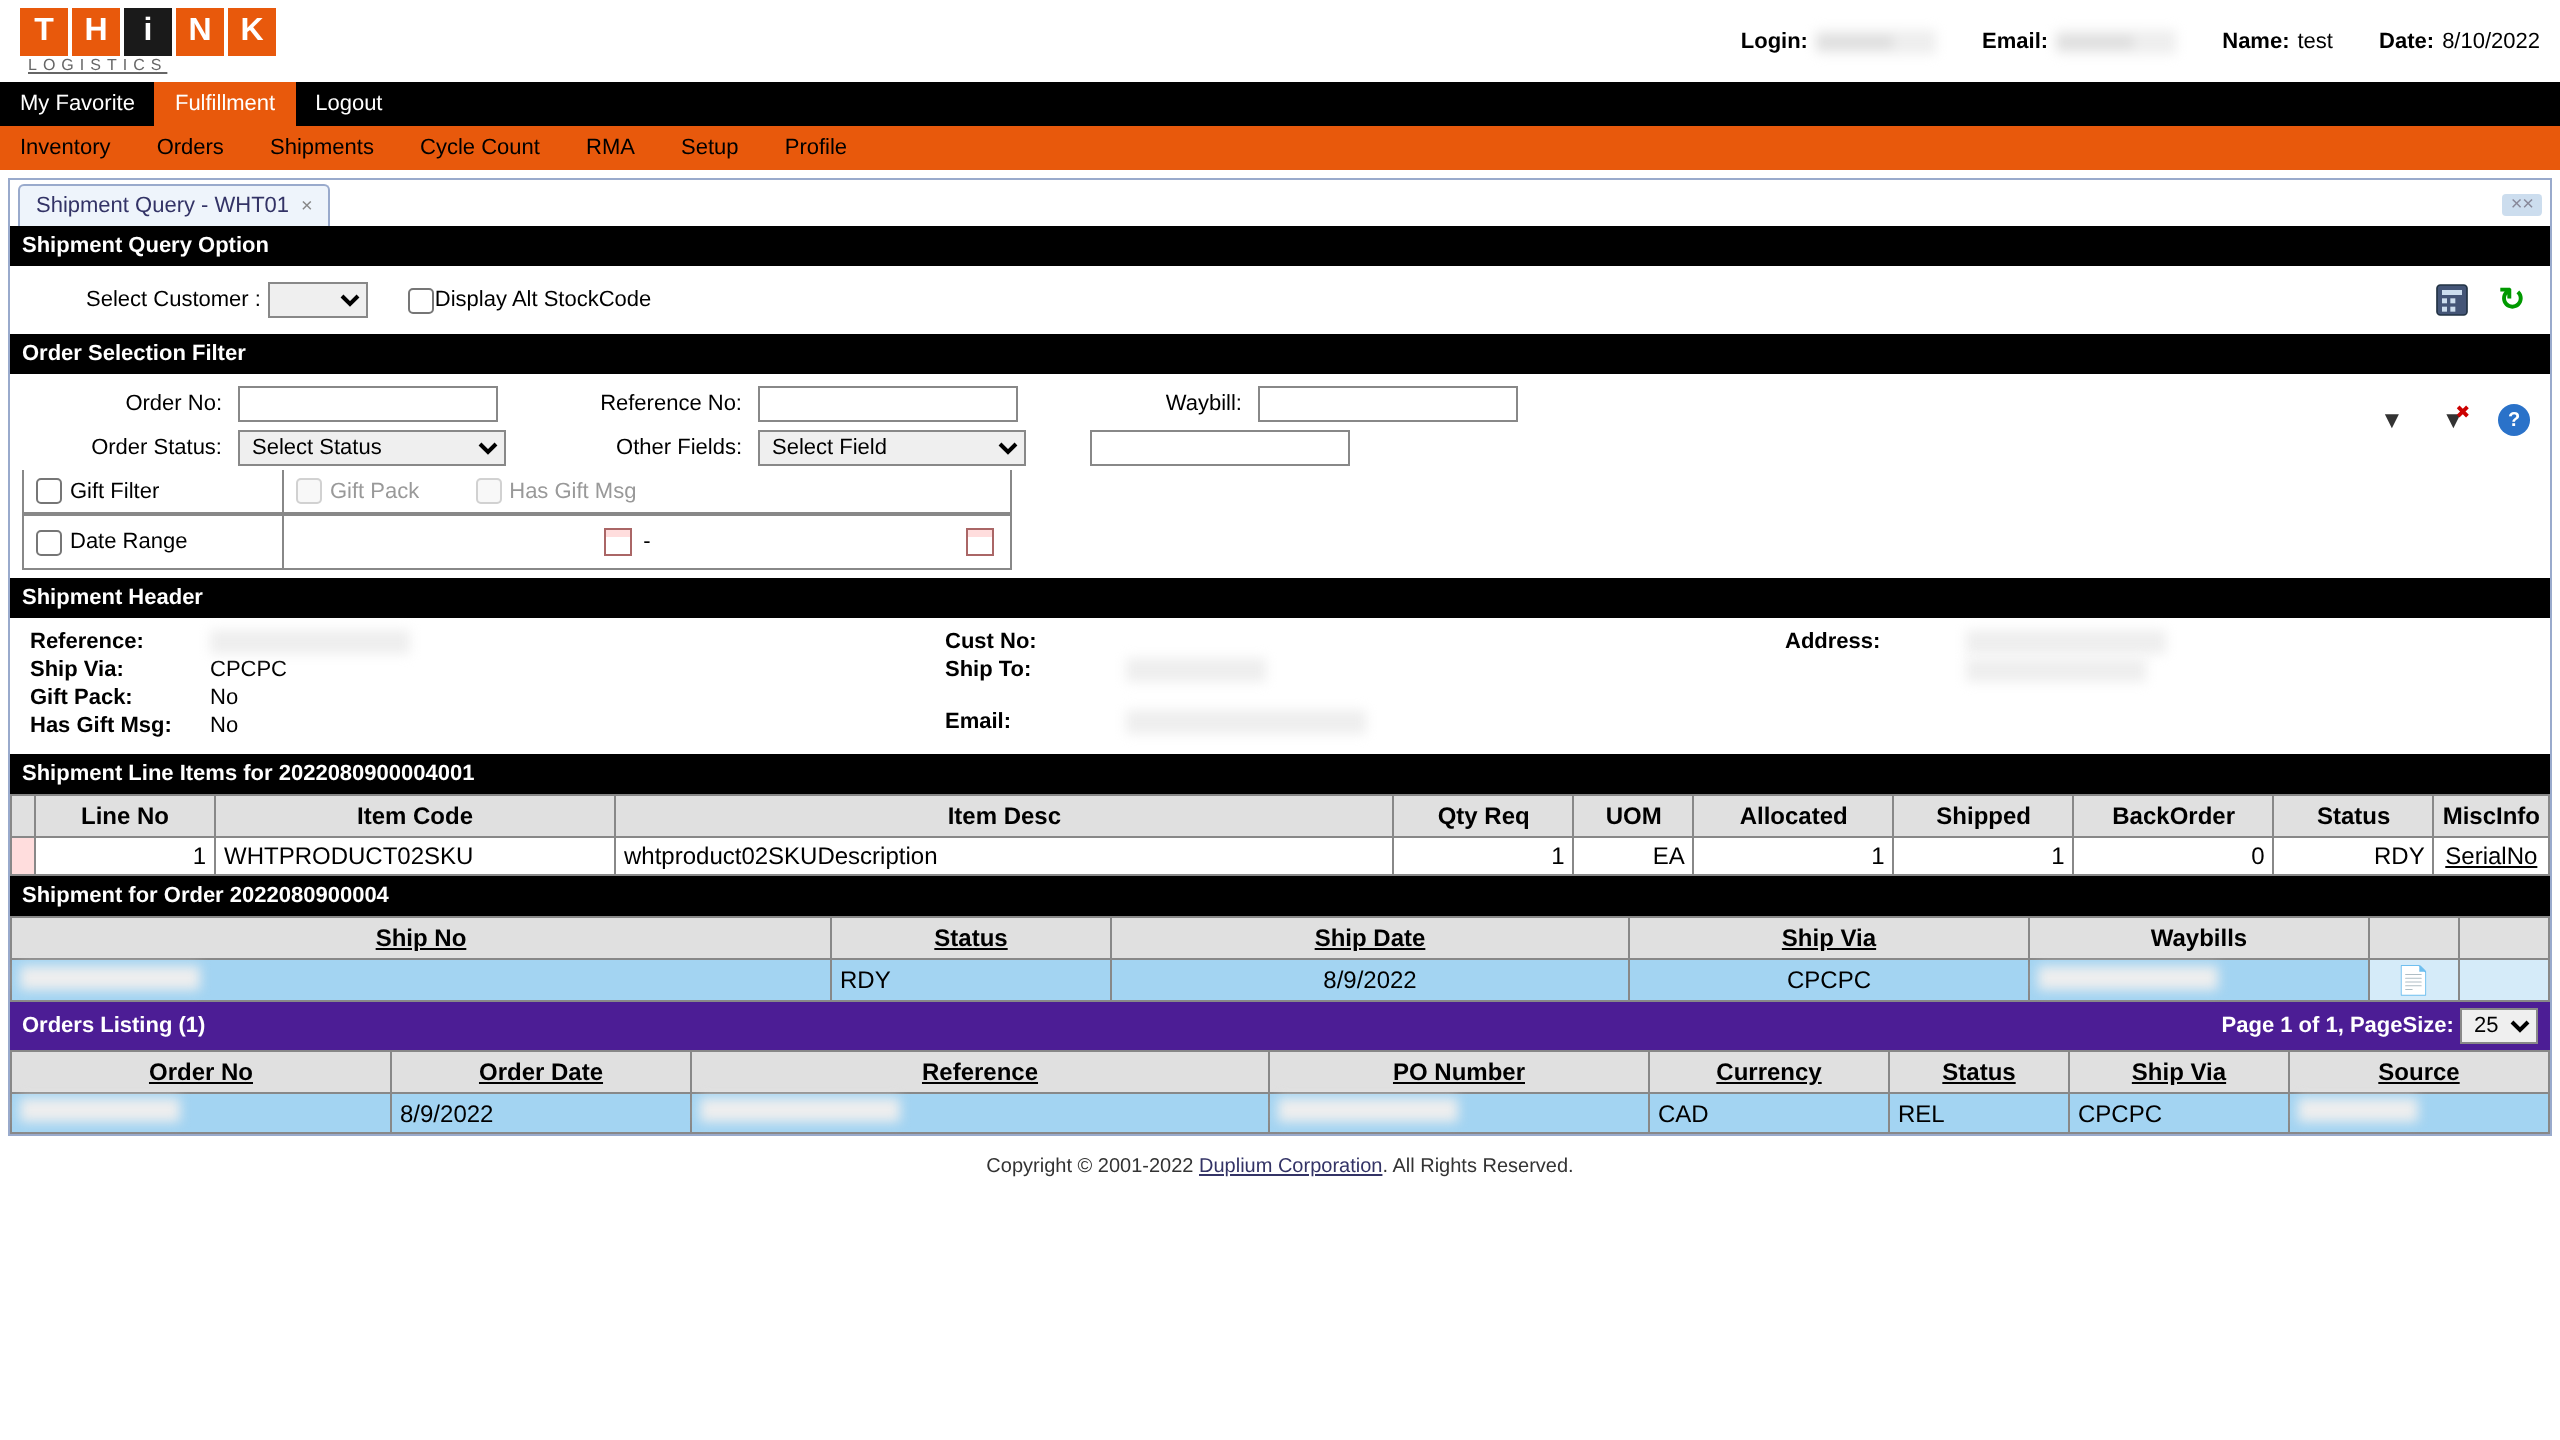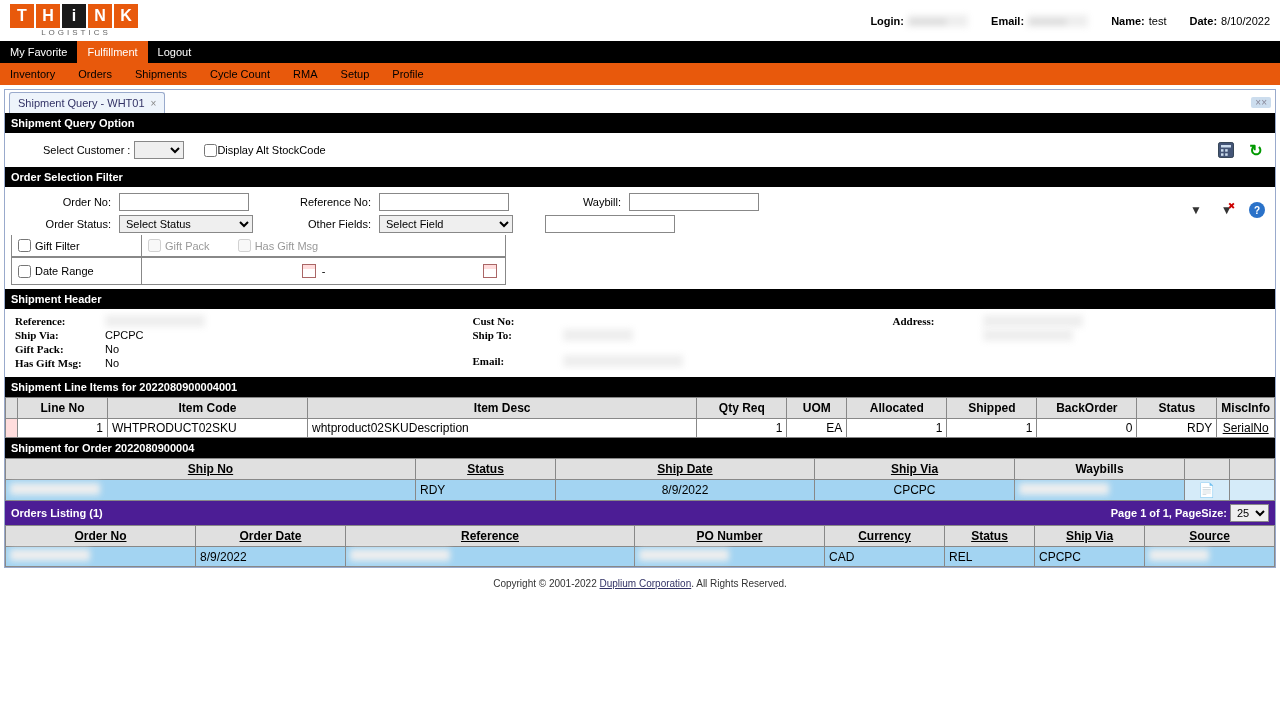--- a/index.html
+++ b/index.html
@@ -1,21 +1,21 @@
 <!DOCTYPE html>
 <html><head>
 <meta charset="utf-8">
 <style>
 * { box-sizing: border-box; margin: 0; padding: 0; }
 body { font-family: Arial, Helvetica, sans-serif; font-size: 11px; color: #000; background: #fff; }
 .topbar { display: flex; justify-content: space-between; align-items: center; padding: 4px 10px; }
 .logo { display: flex; align-items: center; gap: 2px; }
 .logo-sq { width: 24px; height: 24px; background: #e8590c; color: #fff; display: inline-flex; align-items: center; justify-content: center; font-weight: bold; font-size: 16px; }
 .logo-sq.dark { background: #1a1a1a; }
-.logo-sub { font-size: 8px; letter-spacing: 3px; color: #666; margin-left: 4px; display: block; text-align: center; }
+.logo-sub { font-size: 8px; letter-spacing: 3px; color: #666; margin-left: 4px; display: block; text-align: left; text-decoration: underline; }
 .userbar { font-size: 11px; }
 .userbar b { margin-right: 4px; }
 .userbar span.sp { margin: 0 10px; }
 .blurred { filter: blur(3px); color: #bbb; background: #eee; display: inline-block; min-width: 60px; height: 12px; }
 
 .navbar1 { background: #000; color: #fff; }
 .navbar1 span { display: inline-block; padding: 5px 10px; font-size: 11px; cursor: pointer; }
 .navbar1 span.active { background: #e8590c; color: #fff; }
 .navbar1 span.fav { color: #fff; }
 
@@ -52,21 +52,21 @@
 .ico-help { width: 16px; height: 16px; border-radius: 50%; background: #2a72c9; color: #fff; display: inline-flex; align-items: center; justify-content: center; font-size: 10px; font-weight: bold; }
 .ico-help::before { content: "?"; }
 .ico-calc { display: inline-block; }
 .ico-calc svg { width: 20px; height: 20px; }
 .ico-page::before { content: "📄"; font-size: 14px; }
 .ico-cal { width: 14px; height: 14px; display: inline-block; background: linear-gradient(#fdd 30%, #fff 30%); border: 1px solid #a66; }
 
 .hdr-fields { display: flex; padding: 6px 10px; gap: 20px; }
 .hdr-col { flex: 1; }
 .hdr-col .fld { display: flex; margin-bottom: 2px; }
-.hdr-col .fld b { min-width: 90px; font-family: Liberation Serif, serif; }
+.hdr-col .fld b { min-width: 90px; }
 
 table.grid { width: 100%; border-collapse: collapse; }
 table.grid th, table.grid td { border: 1px solid #888; font-size: 12px; }
 table.grid th { background: #e0e0e0; padding: 3px 4px; }
 table.grid th u { text-decoration: underline; }
 table.grid td { padding: 2px 4px; }
 
 table.ship-grid td { background: #a3d4f2; }
 table.ship-grid td.pale { background: #d5ebf9; }
 

